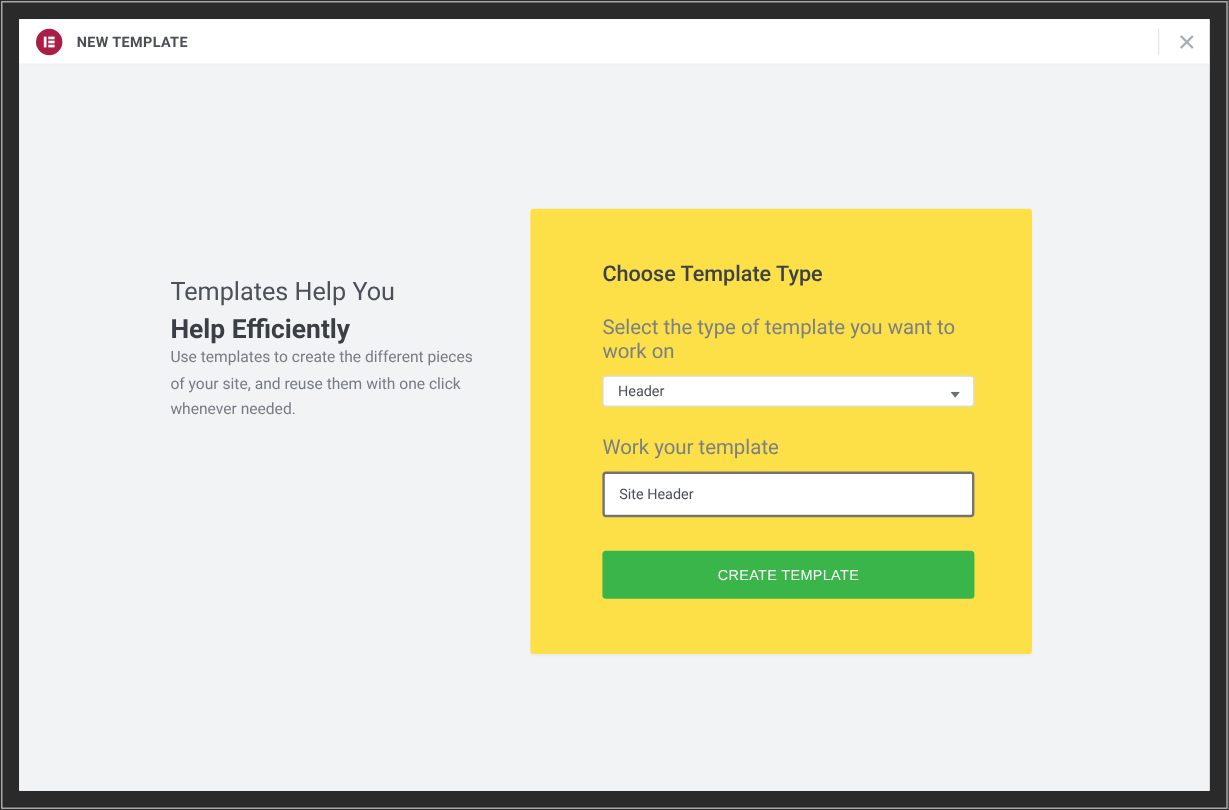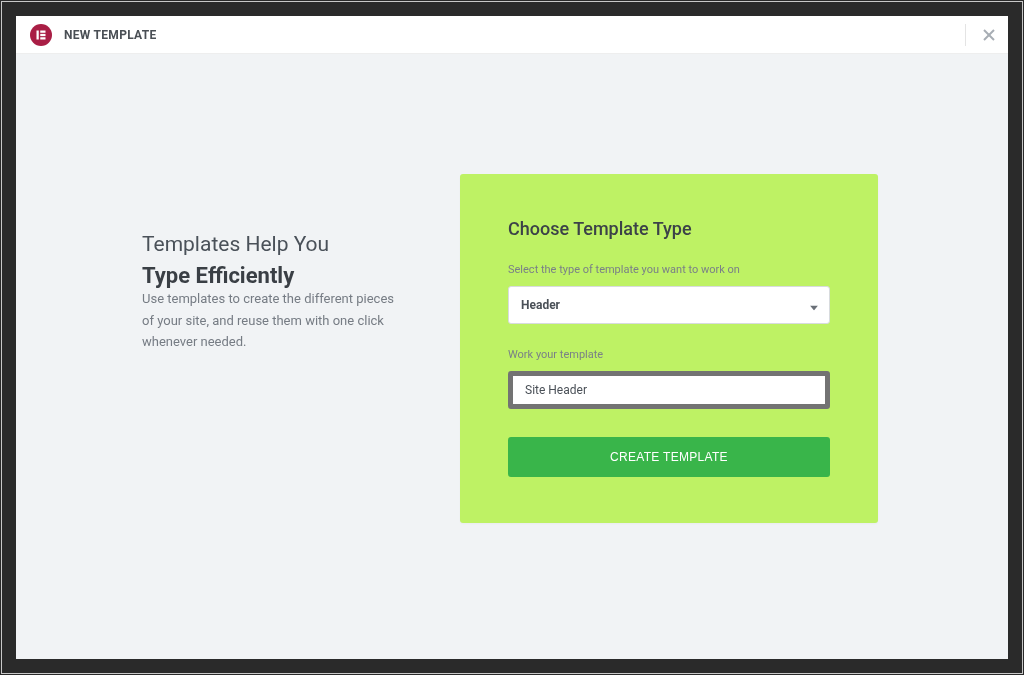--- a/index.html
+++ b/index.html
@@ -148,88 +148,86 @@
     }
 
     .help-desc {
       font-size: 13px;
       color: #767c84;
       line-height: 1.65;
       max-width: 255px;
     }
 
     .form-card {
-      background: #bef264;
+      background: #fde047;
       width: 418px;
-      margin-left: 18px;
       border-radius: 3px;
-      padding: 44px 48px 46px 48px;
+      padding: 44px 48px 46px 60px;
       box-shadow: 0 1px 2px rgba(0,0,0,0.03);
     }
 
     .form-title {
       font-size: 18px;
       font-weight: 500;
       color: #3c4248;
     }
 
     .form-label {
-      font-size: 11px;
+      font-size: 17px;
       color: #7a8087;
       margin-bottom: 10px;
       display: block;
     }
 
     .form-label.first {
       margin-top: 24px;
     }
 
     .form-label.second {
       margin-top: 24px;
     }
 
     .select-wrap {
       position: relative;
       width: 100%;
     }
 
     .select-box {
       width: 100%;
-      height: 38px;
+      height: 26px;
       border: 1px solid #d8dbde;
       border-radius: 3px;
       background: #fff;
       font-size: 12px;
       color: #4a5057;
       padding: 0 12px;
       text-align: left;
       display: flex;
       align-items: center;
       cursor: pointer;
-      font-weight: bold;
     }
 
     .caret {
       position: absolute;
       right: 12px;
       top: 50%;
       transform: translateY(-50%);
       pointer-events: none;
     }
 
     .caret svg {
       width: 8px;
       height: 5px;
       fill: #6a7078;
     }
 
     .text-input {
       width: 100%;
       height: 38px;
-      border: 5px solid #737373;
+      border: 2px solid #737373;
       border-radius: 3px;
       background: #fff;
       font-size: 12px;
       color: #4a5057;
       padding: 0 12px;
       outline: none;
       font-family: inherit;
     }
 
     .create-btn {
@@ -274,21 +272,21 @@
               <line x1="11" y1="1" x2="1" y2="11"></line>
             </svg>
         </button>
       </div>
     </div>
 
     <div class="modal-body">
 
       <div class="left-col">
         <div class="help-line1">Templates Help You</div>
-        <div class="help-line2">Type Efficiently</div>
+        <div class="help-line2">Help Efficiently</div>
         <div class="help-desc">Use templates to create the different pieces of your site, and reuse them with one click whenever needed.</div>
       </div>
 
       <div class="form-card">
         <div class="form-title">Choose Template Type</div>
 
         <label class="form-label first">Select the type of template you want to work on</label>
         <div class="select-wrap">
           <div class="select-box">
             <span>Header</span>

